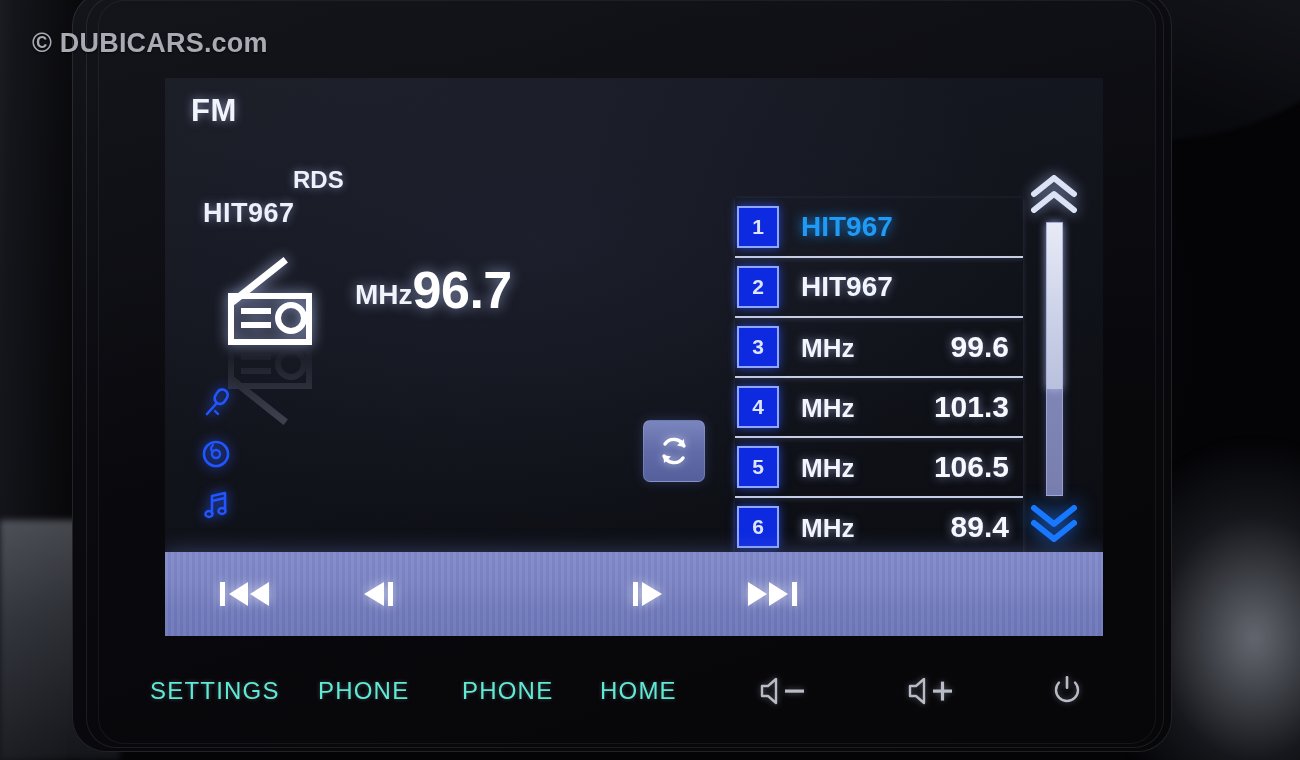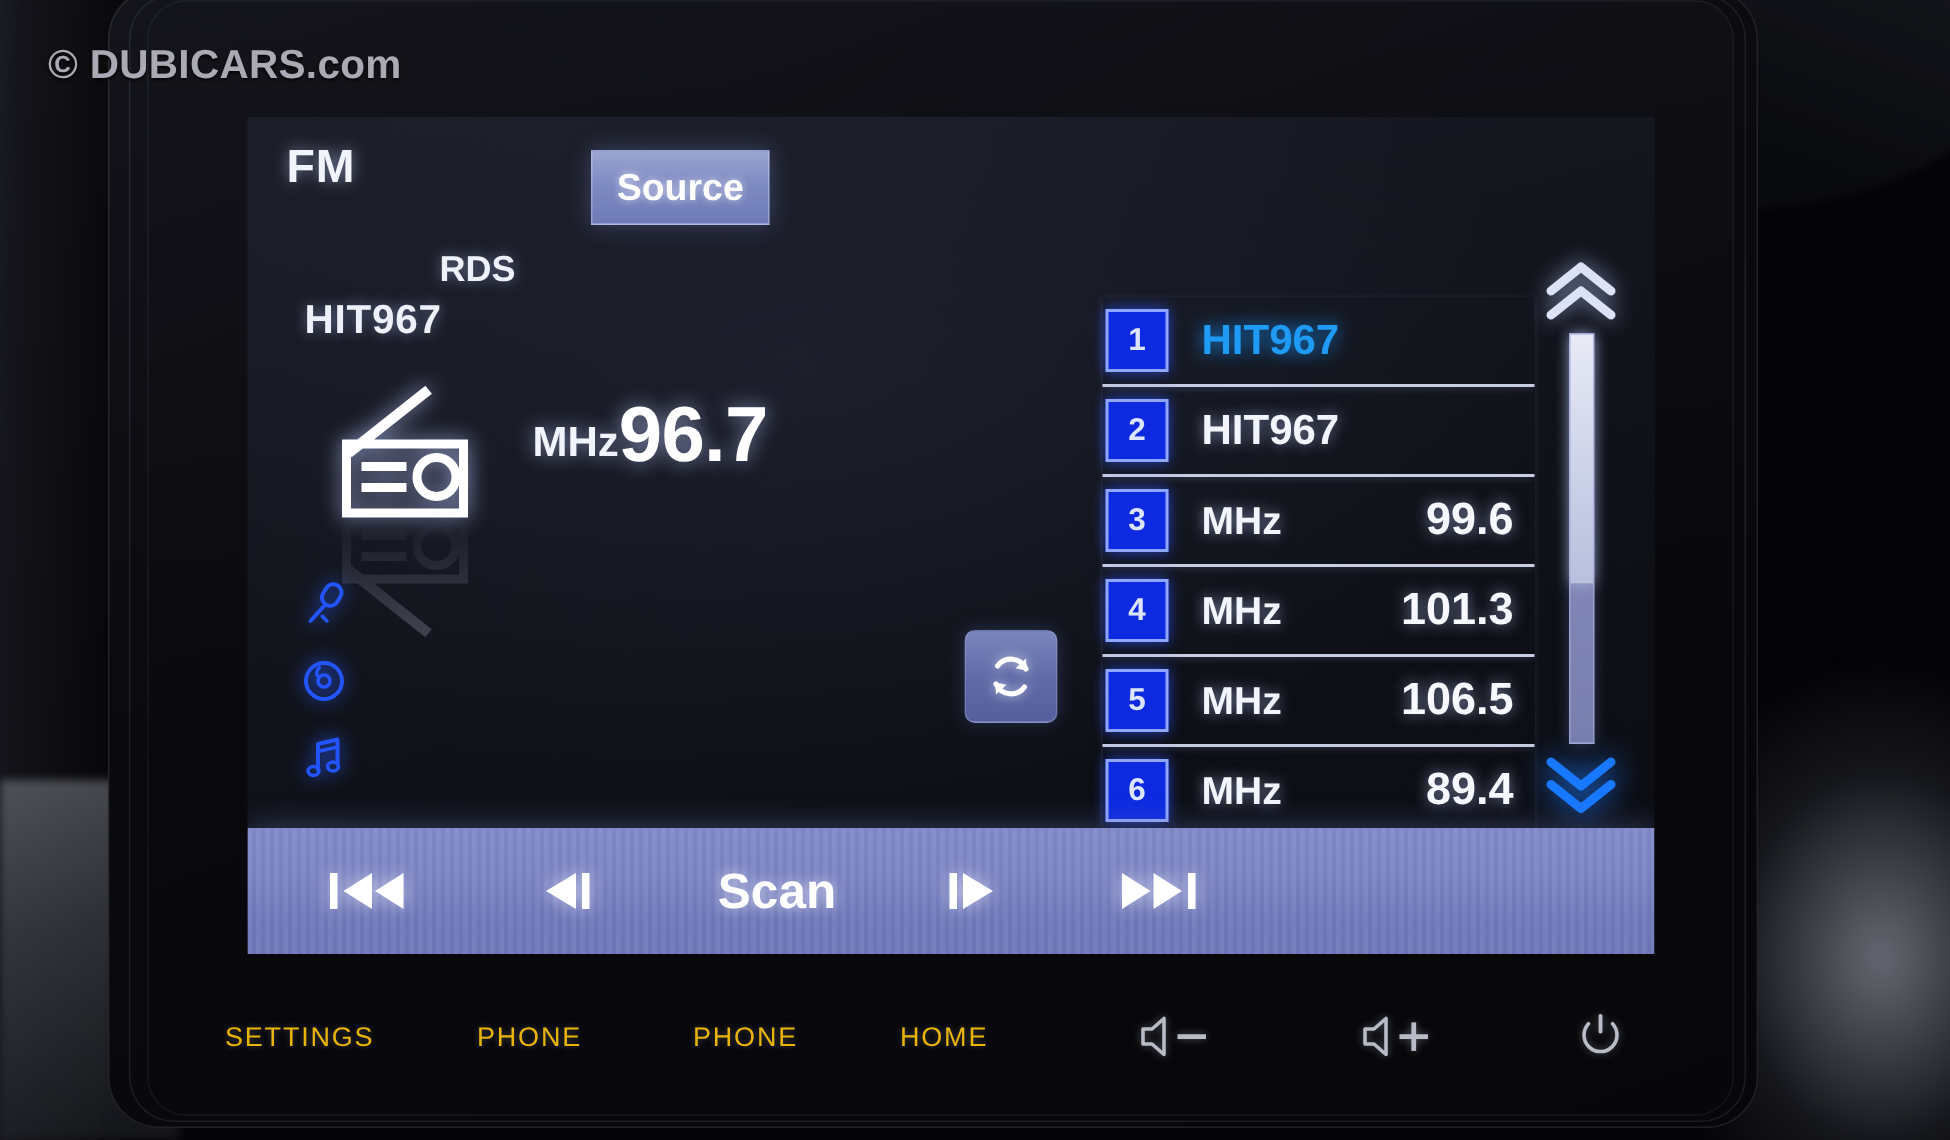--- a/index.html
+++ b/index.html
@@ -234,21 +234,21 @@
     z-index: 2;
     color: #ffffff; font-size: 28px; font-weight: 700; line-height: 1.28;
     text-shadow: 0 0 9px rgba(255,255,255,.6);
   }
   
   .hw-row {
     position: absolute; left: 150px; top: 668px; width: 950px; height: 46px;
     display: flex; align-items: center;
   }
   .hw-item {
-    color: #eab308; font-size: 18px; letter-spacing: 1.2px;
+    color: #5eead4; font-size: 24px; letter-spacing: 1.2px;
     display: flex; align-items: center; justify-content: center;
     text-shadow: 0 0 4px rgba(160,168,185,.35);
     position: absolute;
   }
   .hw-item svg { filter: drop-shadow(0 0 3px rgba(170,178,195,.45)); }
   
   .watermark {
     position: absolute; left: 32px; top: 28px;
     color: #a9aab3; font-size: 27px; font-weight: 700;
     letter-spacing: .2px;
@@ -269,23 +269,20 @@
 
   <div class="bezel-outer"></div>
   <div class="bezel-mid"></div>
   <div class="bezel-inner"></div>
 
   <div class="lcd">
     <div class="lcd-glow"></div>
 
     <div class="fm-label">FM</div>
 
-    <div class="source-btn">
-      <span>Source</span>
-    </div>
 
 
     <div class="rds-label">RDS</div>
     <div class="station-name-big">HIT967</div>
 
     <div class="radio-icon">
       <svg width="110" height="100" viewBox="0 0 110 100" fill="none">
         <path d="M22 44 L70 6" stroke="#fff" stroke-width="7" stroke-linecap="square"></path>
         <rect x="18" y="40" width="78" height="46" stroke="#fff" stroke-width="6" fill="none"></rect>
         <rect x="28" y="52" width="30" height="6" fill="#fff"></rect>
@@ -410,23 +407,20 @@
           <path d="M32 8 L32 32 L13 20 Z" fill="#fff"></path>
           <path d="M53 8 L53 32 L34 20 Z" fill="#fff"></path>
         </svg>
       </div>
       <div class="tp-btn" style="position:absolute;left:178px;width:70px;">
         <svg width="44" height="40" viewBox="0 0 44 40" fill="none">
           <path d="M28 8 L28 32 L8 20 Z" fill="#fff"></path>
           <rect x="32" y="8" width="5" height="24" fill="#fff"></rect>
         </svg>
       </div>
-      <div class="tp-btn tp-scan" style="position:absolute;left:278px;width:150px;">
-        <span>Scan</span>
-      </div>
       <div class="tp-btn" style="position:absolute;left:448px;width:70px;">
         <svg width="44" height="40" viewBox="0 0 44 40" fill="none">
           <rect x="7" y="8" width="5" height="24" fill="#fff"></rect>
           <path d="M16 8 L16 32 L36 20 Z" fill="#fff"></path>
         </svg>
       </div>
       <div class="tp-btn" style="position:absolute;left:568px;width:80px;">
         <svg width="58" height="40" viewBox="0 0 58 40" fill="none">
           <path d="M4 8 L4 32 L23 20 Z" fill="#fff"></path>
           <path d="M25 8 L25 32 L44 20 Z" fill="#fff"></path>

